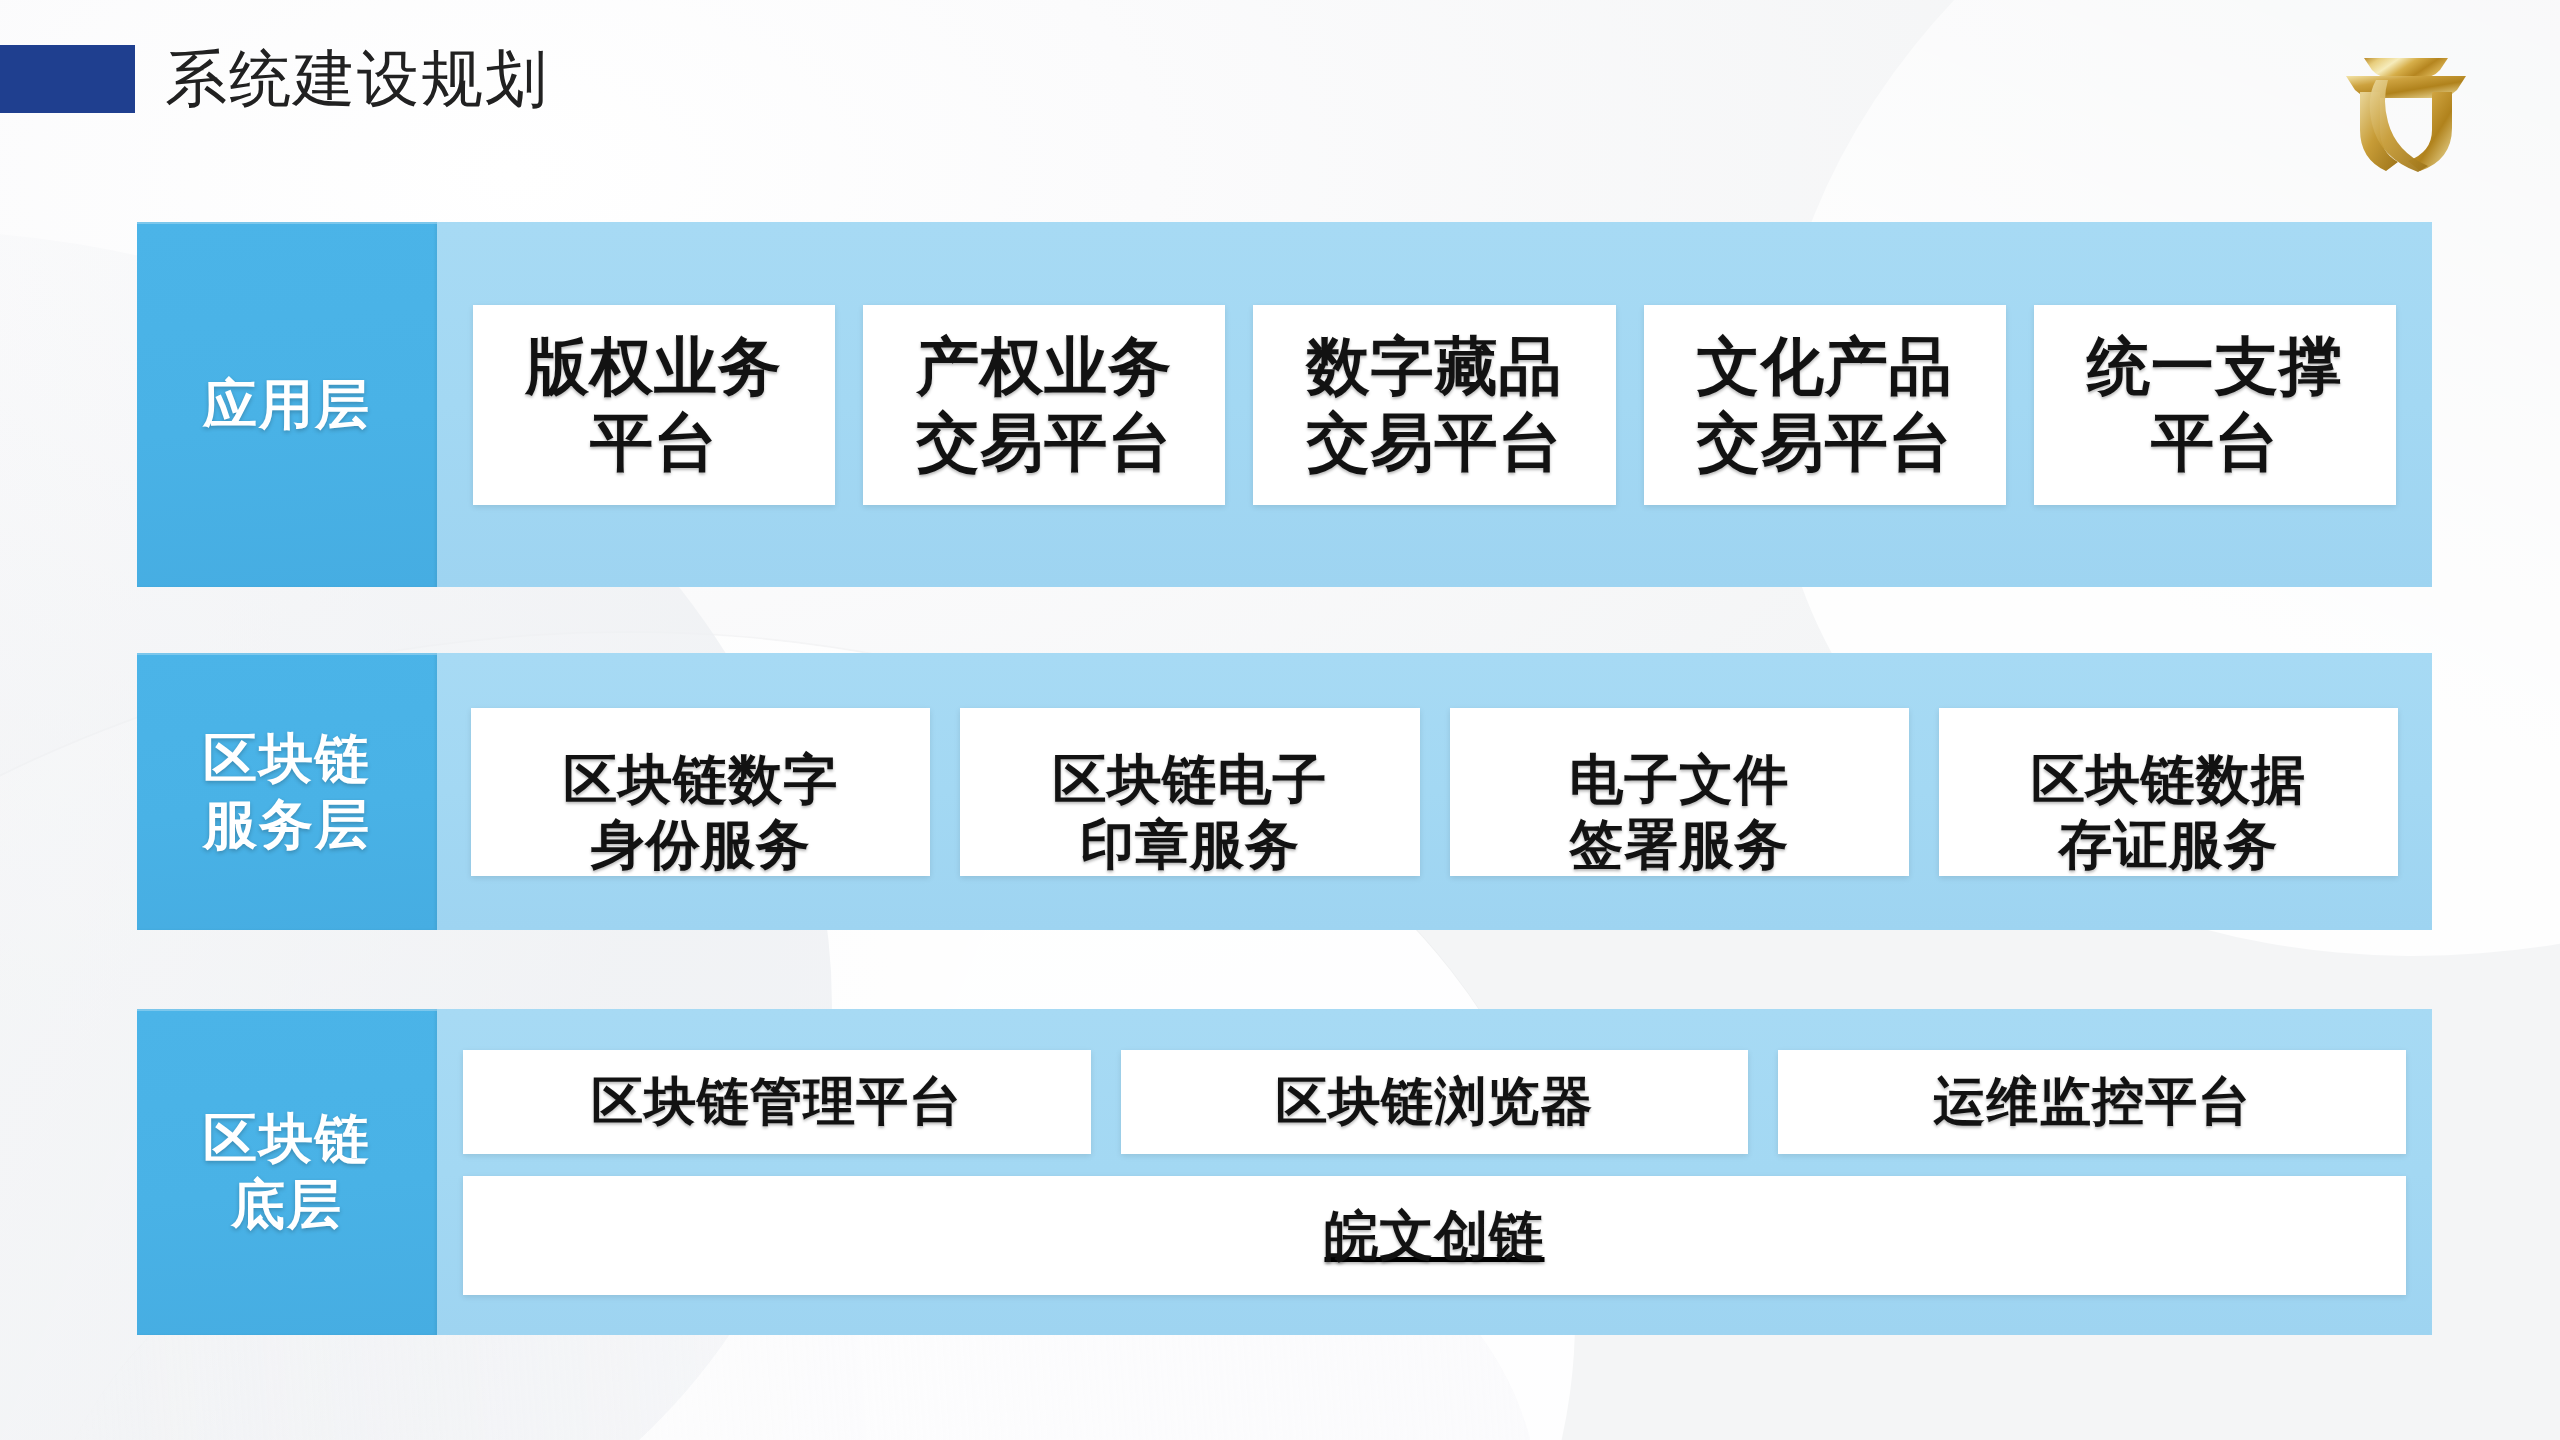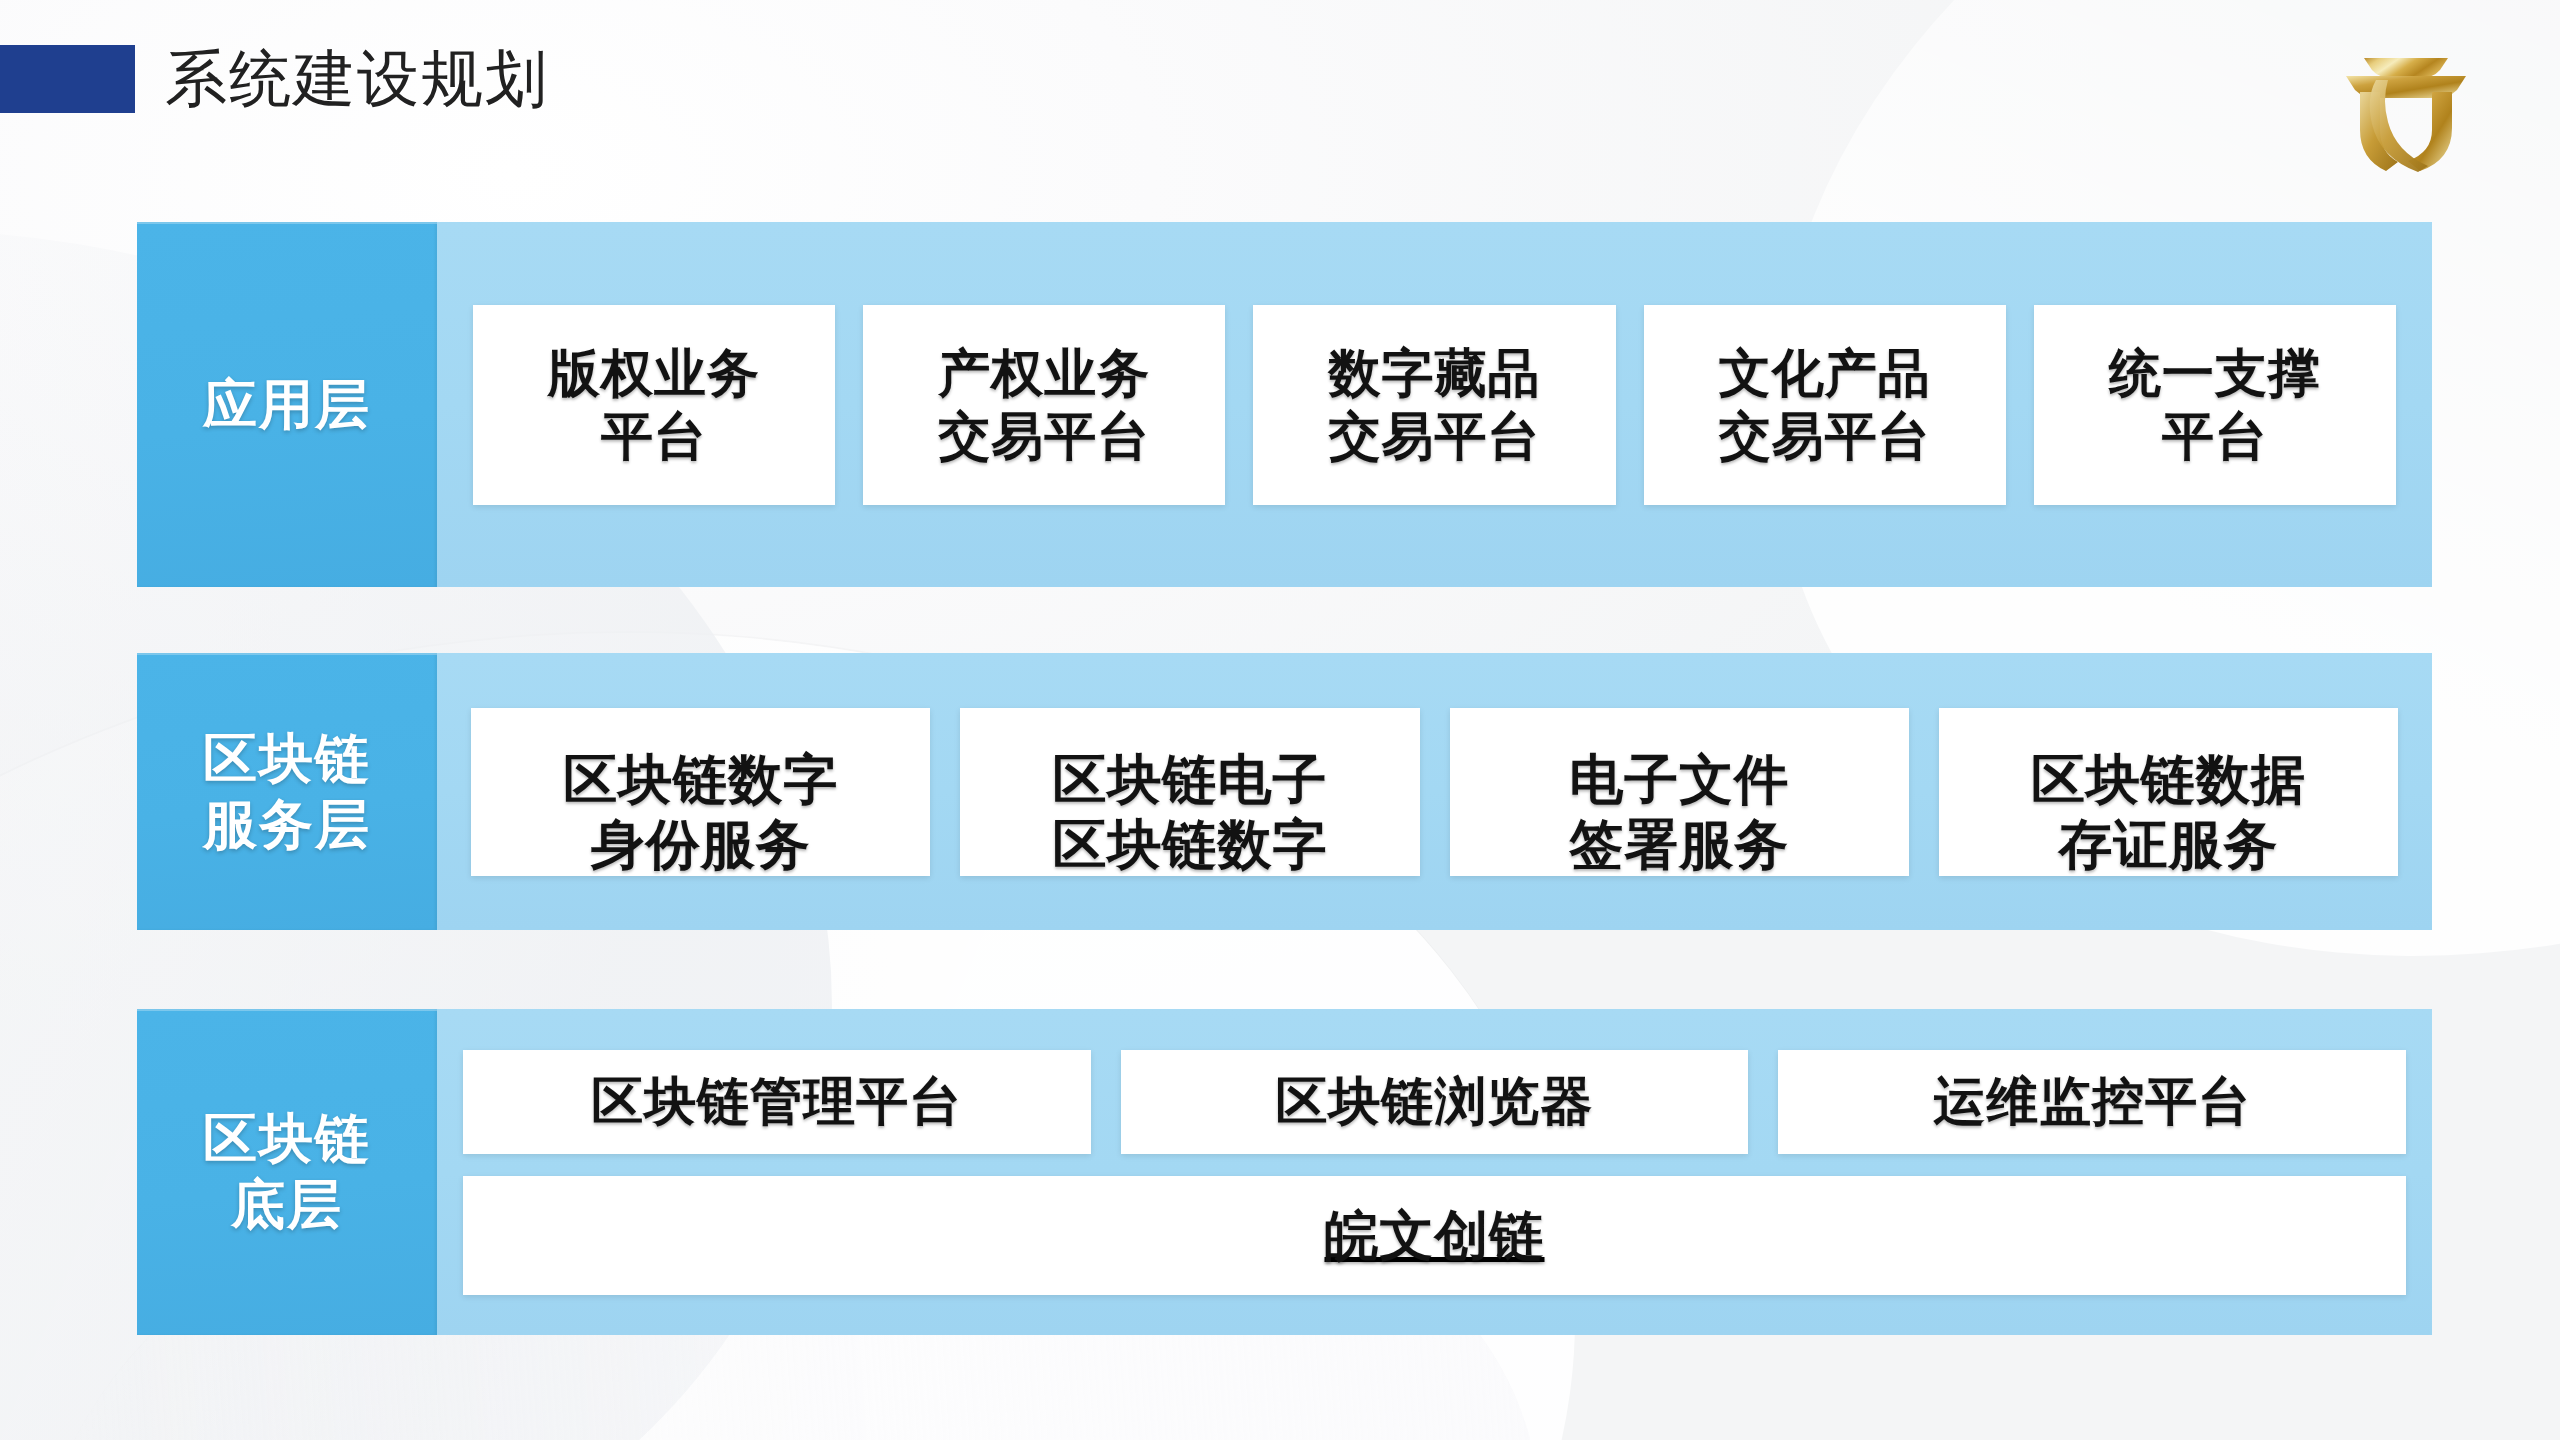--- a/index.html
+++ b/index.html
@@ -186,21 +186,21 @@
 
   .card {
     background: #ffffff;
     display: flex;
     align-items: center;
     justify-content: center;
     box-shadow: 0 2px 6px rgba(0,0,0,0.10);
   }
   .card-text {
     color: #121212;
-    font-size: 52px;
+    font-size: 63px;
     font-weight: bold;
     line-height: 1.2;
     text-align: center;
     letter-spacing: 1px;
     white-space: pre-line;
     text-shadow: 0 2px 3px rgba(0,0,0,0.28);
   }
   #row-1 .card-text { font-size: 54px; margin-top: 40px; }
   .subrow .card-text { font-size: 52px; }
   .subrow-wide .card-text { font-size: 54px; }
@@ -291,21 +291,21 @@
         <div class="layer-label-text">区块链
 服务层</div>
       </div>
       <div class="layer-body">
         <div class="card">
           <div class="card-text">区块链数字
 身份服务</div>
         </div>
         <div class="card">
           <div class="card-text">区块链电子
-区块链数字</div>
+印章服务</div>
         </div>
         <div class="card">
           <div class="card-text">电子文件
 签署服务</div>
         </div>
         <div class="card">
           <div class="card-text">区块链数据
 存证服务</div>
         </div>
       </div>

